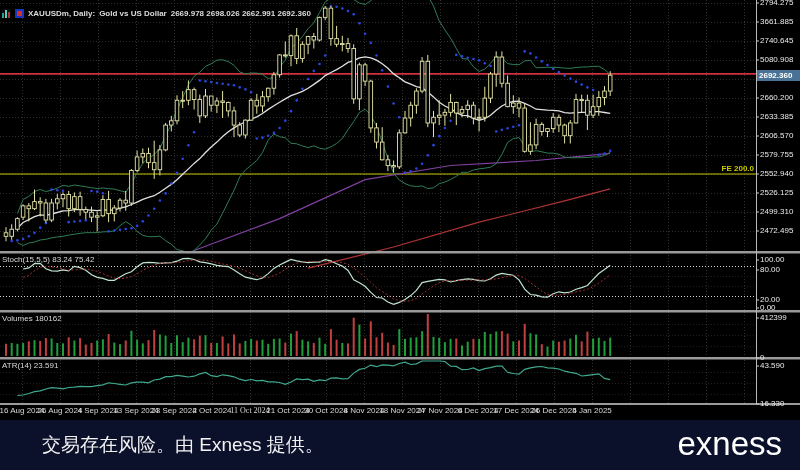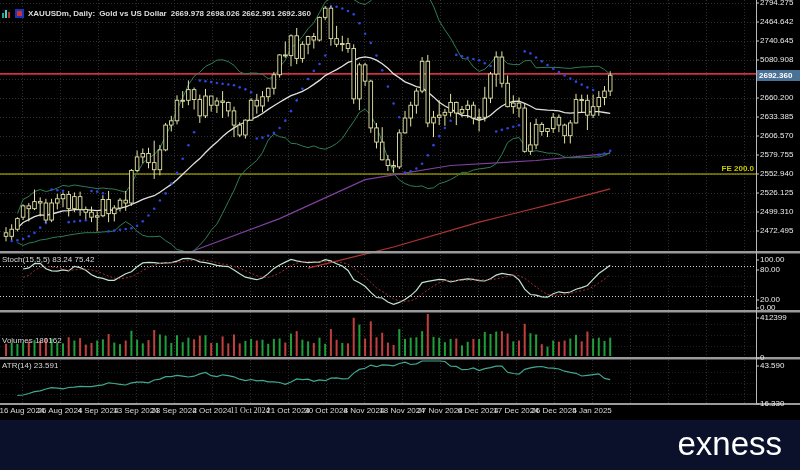--- a/index.html
+++ b/index.html
@@ -547,34 +547,35 @@
       </span>
     <span class="ico ico2">
         <i></i>
       </span>
     <span>XAUUSDm, Daily:</span>
     <span>Gold vs US Dollar</span>
     <span>2669.978 2698.026 2662.991 2692.360</span>
   </div>
 
   <div class="lbl" style="left:2px;top:255px;">Stoch(15,5,5) 83.24 75.42</div>
-  <div class="lbl" style="left:2px;top:314px;margin-top:22px;">Volumes 180162</div>
+  <div class="lbl" style="left:2px;top:314px;">Volumes 180162</div>
   <div class="lbl" style="left:2px;top:361px;">ATR(14) 23.591</div>
 
   <div id="fe-label">FE 200.0</div>
   <div id="price-box">2692.360</div>
 
   <div id="price-axis"></div>
   <div id="time-axis"></div>
 
   <div id="banner">
+    <div id="disclaimer">交易存在风险。由 Exness 提供。</div>
     <div id="brand">exness</div>
   </div>
 <div class="axlbl" style="top: -1px;">2794.275</div>
-    <div class="axlbl" style="top: 18.0011px;">2464.642</div>
+    <div class="axlbl" style="top: 18.0011px;">3661.885</div>
     <div class="axlbl" style="top: 37.0022px;">2740.645</div>
     <div class="axlbl" style="top: 56.0033px;">5080.908</div>
     <div class="axlbl" style="top: 75.0044px;">2687.015</div>
     <div class="axlbl" style="top: 94.0055px;">2660.200</div>
     <div class="axlbl" style="top: 113.007px;">2633.385</div>
     <div class="axlbl" style="top: 132.008px;">2606.570</div>
     <div class="axlbl" style="top: 151.009px;">2579.755</div>
     <div class="axlbl" style="top: 170.01px;">2552.940</div>
     <div class="axlbl" style="top: 189.011px;">2526.125</div>
     <div class="axlbl" style="top: 208.012px;">2499.310</div>

